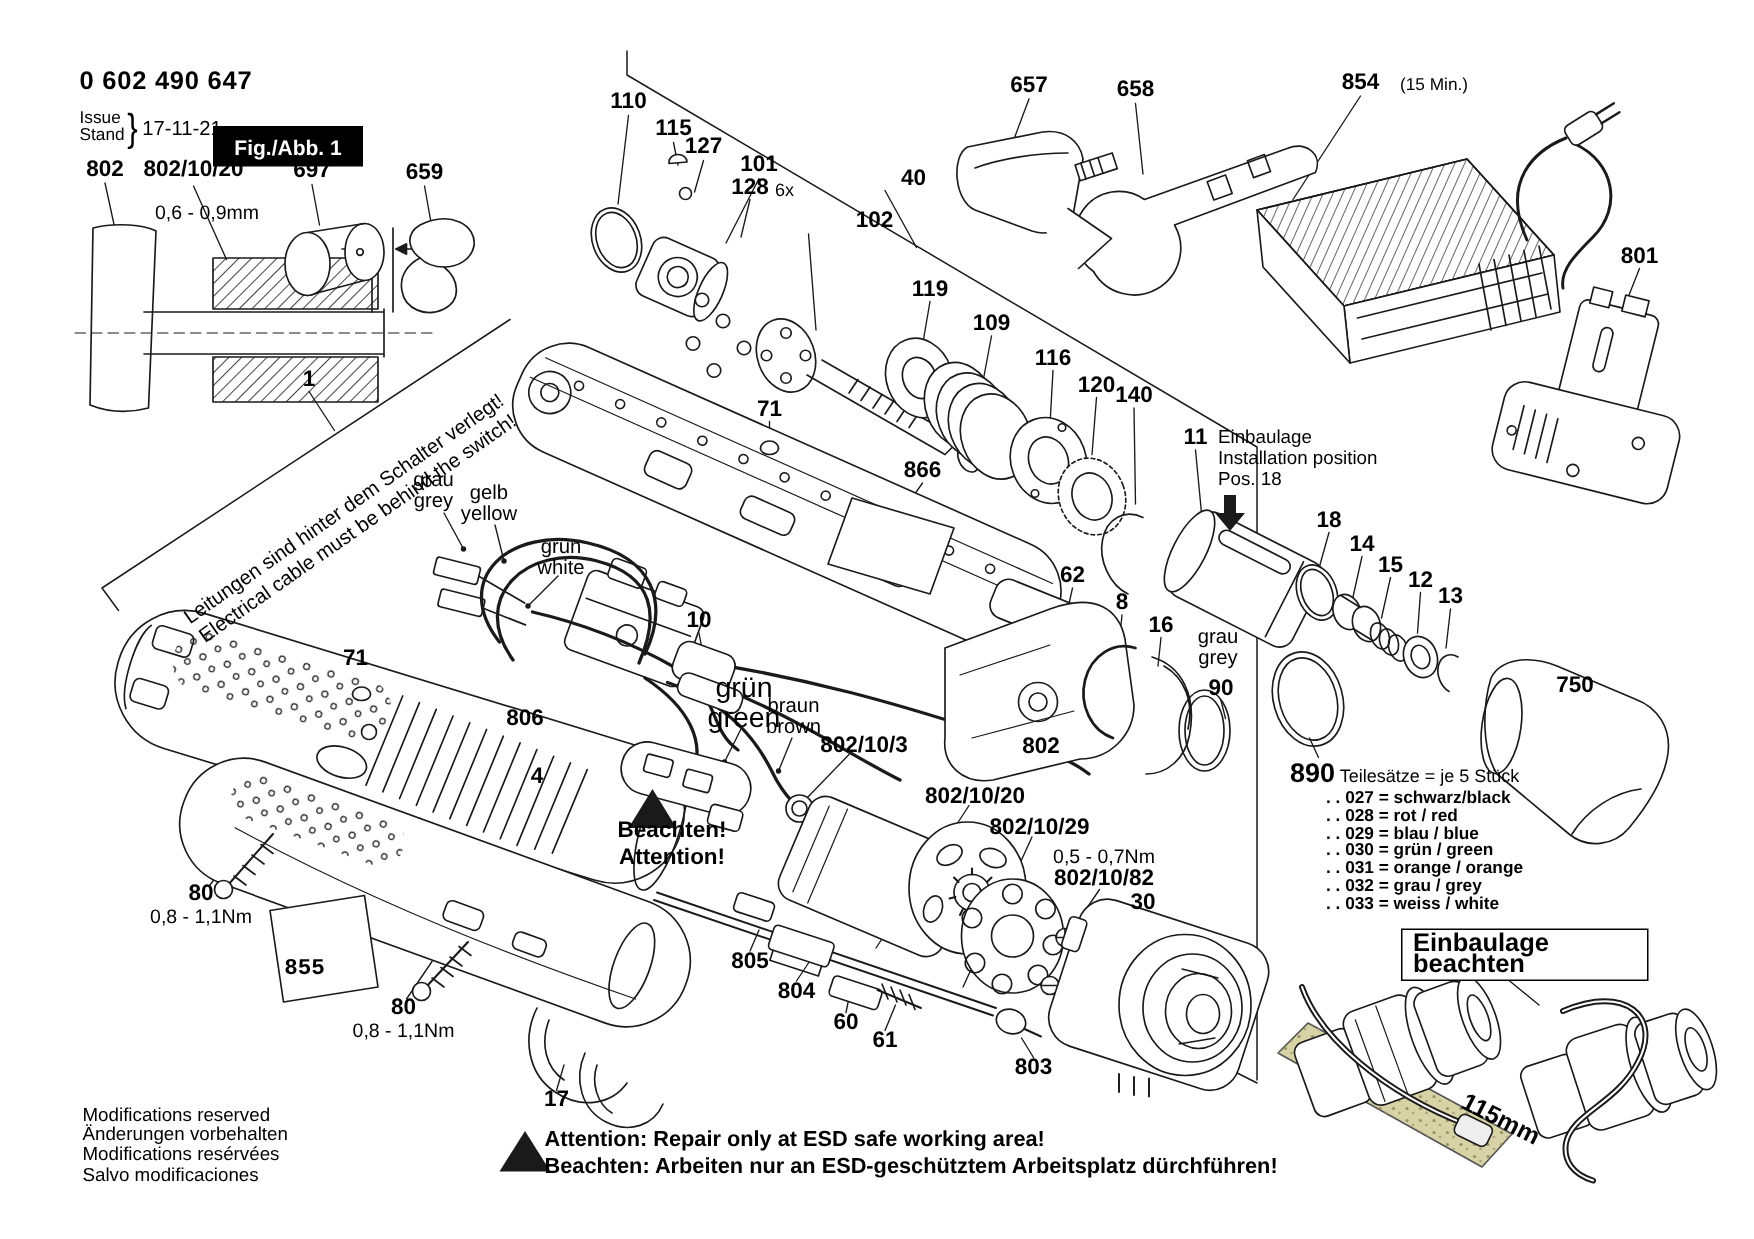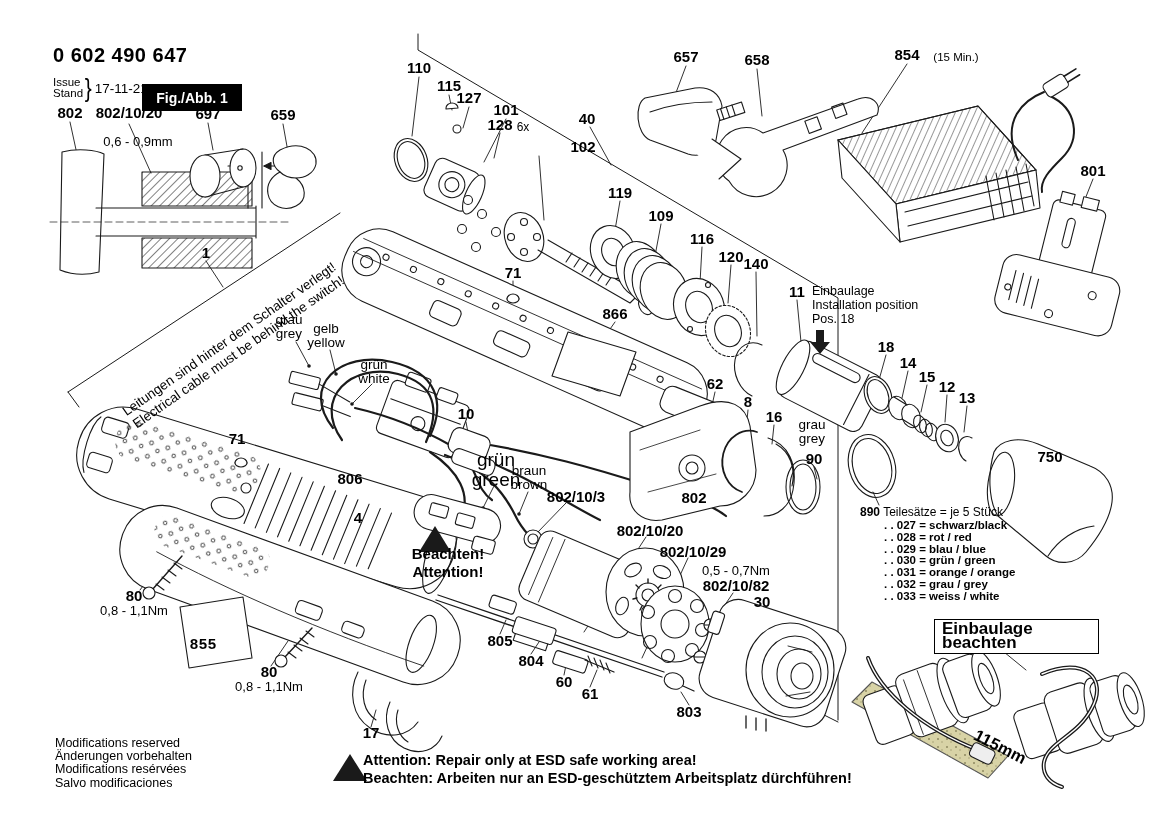--- a/index.html
+++ b/index.html
@@ -4,33 +4,33 @@
 <style>
   html,body{margin:0;padding:0;background:#fff;}
   #stage{position:relative;width:1169px;height:826px;background:#ffffff;overflow:hidden;
          font-family:"Liberation Sans","DejaVu Sans",sans-serif;color:#000;}
   svg{position:absolute;left:0;top:0;}
   #label-layer{position:absolute;left:0;top:0;width:100%;height:100%;pointer-events:none;}
   .lbl{position:absolute;transform:translate(-50%,-50%);font-weight:700;font-size:15px;
        white-space:pre-line;text-align:center;line-height:1.06;letter-spacing:0px;}
   .lbl.rg{font-weight:400;}
   #doc-head{position:absolute;left:53px;top:44px;}
-  #part-number{font-size:20px;font-weight:700;letter-spacing:0.5px;}
+  #part-number{font-size:17px;font-weight:700;letter-spacing:0.5px;}
   #issue-row{display:flex;align-items:center;margin-top:6px;height:30px;}
   #issue-words{font-size:11.5px;line-height:11.5px;font-weight:400;}
   #issue-brace{font-size:26px;font-weight:300;margin:0 2px 0 1px;transform:scaleX(.8);}
   #issue-date{font-size:13.5px;font-weight:400;}
   #fig-box{position:absolute;left:142px;top:84px;width:100px;height:27px;background:#000;color:#fff;
            font-size:14px;font-weight:700;display:flex;align-items:center;justify-content:center;}
   #cable-note{position:absolute;left:78px;top:330px;width:312px;transform:rotate(-35deg);
               font-size:13.5px;font-weight:400;text-align:center;line-height:16px;}
   #install-note{position:absolute;left:812px;top:284px;font-size:12.5px;font-weight:400;line-height:14px;}
   #legend890{position:absolute;left:860px;top:505px;}
   #legend-head{font-size:12px;font-weight:400;}
-  #legend-head b{font-size:12px;font-weight:700;}
+  #legend-head b{font-size:18px;font-weight:700;}
   #legend-entries{margin-top:1px;padding-left:24px;}
   .legend-entry{font-size:11.5px;font-weight:700;line-height:11.8px;white-space:pre;}
   #mods{position:absolute;left:55px;top:737px;font-size:12.5px;font-weight:400;line-height:13.2px;}
   #esd-note{position:absolute;left:363px;top:752px;font-size:14.5px;font-weight:700;line-height:17.5px;}
   #install-box{position:absolute;left:934px;top:619px;width:150px;border:1.6px solid #000;
                padding:2px 6px 3px 7px;font-size:17px;font-weight:700;line-height:14px;background:#fff;}
   #beachten-small{position:absolute;left:448px;top:563px;transform:translate(-50%,-50%);
                   font-size:15px;font-weight:700;text-align:center;line-height:18px;}
 </style>
 </head>
@@ -526,21 +526,21 @@
       <div class="lbl rg" style="left: 138px; top: 142px; font-size: 13px;">0,6 - 0,9mm</div>
       <div class="lbl" style="left: 208px; top: 114px;">697</div>
       <div class="lbl" style="left: 283px; top: 115px;">659</div>
       <div class="lbl" style="left: 419px; top: 68px;">110</div>
       <div class="lbl" style="left: 449px; top: 86px;">115</div>
       <div class="lbl" style="left: 469px; top: 98px;">127</div>
       <div class="lbl" style="left: 506px; top: 110px;">101</div>
       <div class="lbl" style="left: 500px; top: 125px;">128</div>
       <div class="lbl rg" style="left: 523px; top: 127px; font-size: 12px;">6x</div>
       <div class="lbl" style="left: 539px; top: 147px; margin-left: 44px;">102</div>
-      <div class="lbl" style="left: 587px; top: 119px;">40</div>
+      <div class="lbl" style="left: 609px; top: 119px;">40</div>
       <div class="lbl" style="left: 686px; top: 57px;">657</div>
       <div class="lbl" style="left: 757px; top: 60px;">658</div>
       <div class="lbl" style="left: 907px; top: 55px;">854</div>
       <div class="lbl rg" style="left: 956px; top: 57px; font-size: 11.5px;">(15 Min.)</div>
       <div class="lbl" style="left: 1093px; top: 171px;">801</div>
       <div class="lbl" style="left: 620px; top: 193px;">119</div>
       <div class="lbl" style="left: 661px; top: 216px;">109</div>
       <div class="lbl" style="left: 702px; top: 239px;">116</div>
       <div class="lbl" style="left: 731px; top: 257px;">120</div>
       <div class="lbl" style="left: 756px; top: 264px;">140</div>

